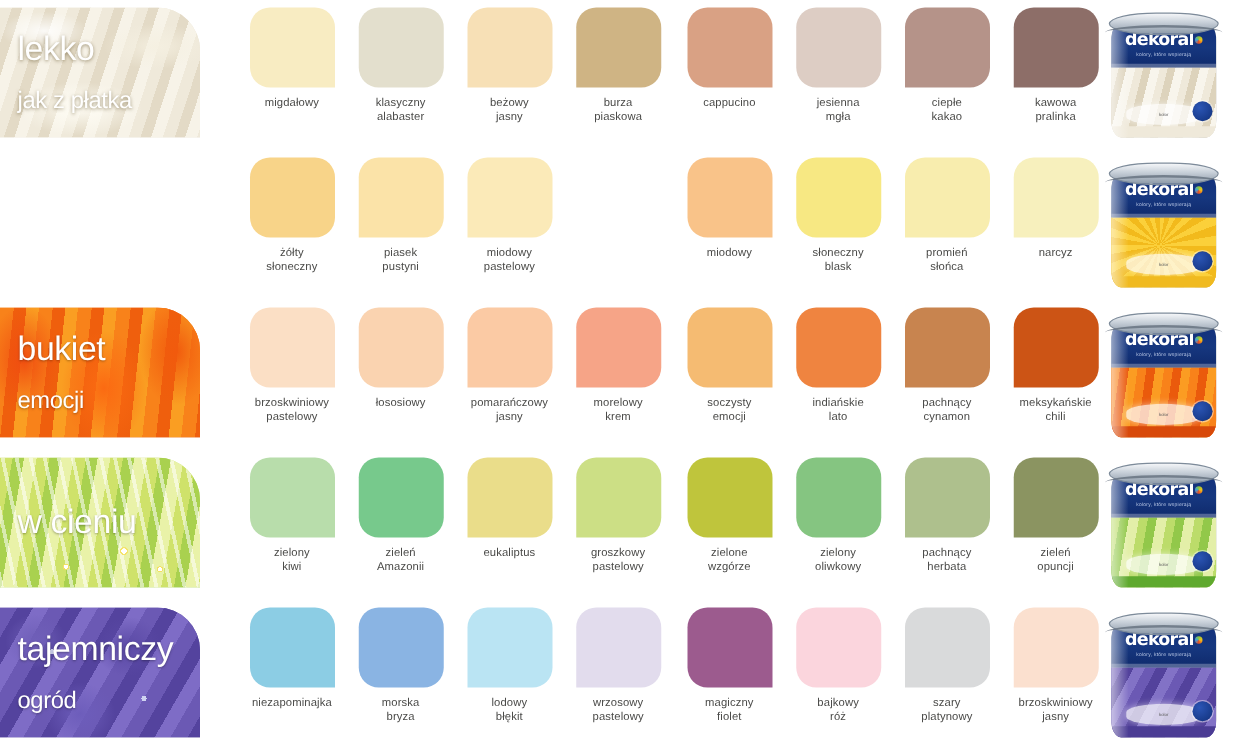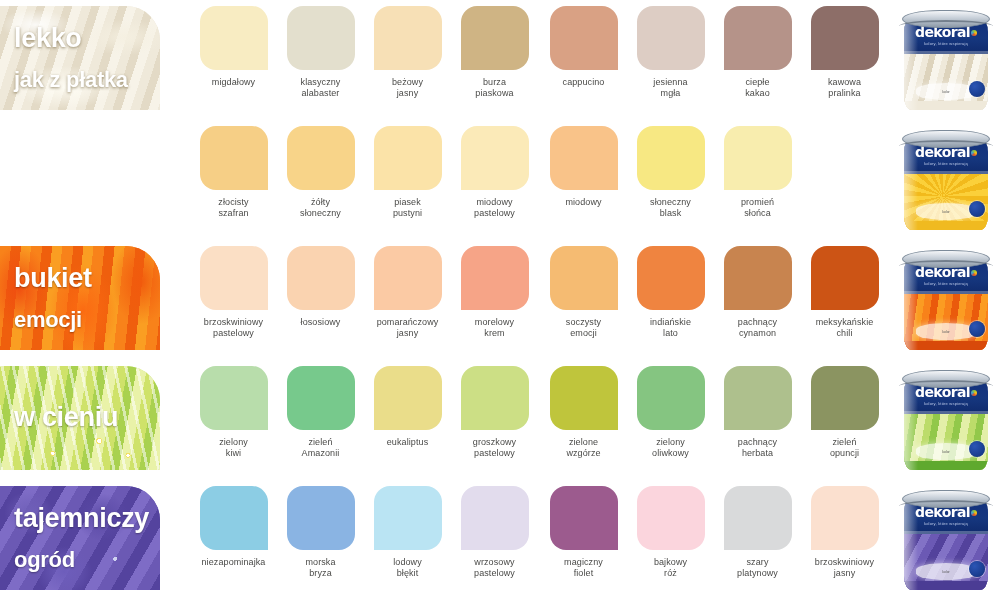--- a/index.html
+++ b/index.html
@@ -34,28 +34,28 @@
   }
   .banner .photo{
     position:absolute;
     inset:0;
     z-index:0;
   }
   .banner .ttl,.banner .sub{
     position:relative;
     z-index:2;
     color:#ffffff;
-    font-weight:bold;
+    font-weight:normal;
     line-height:1.02;
     letter-spacing:-0.3px;
     text-shadow:0 1px 2px rgba(0,0,0,.35);
     white-space:nowrap;
   }
   .banner .ttl{font-size:27px;}
-  .banner .sub{font-size:22px;margin-top:17px;}
+  .banner .sub{font-size:19px;margin-top:17px;}
 
   
   .ph1{
     background:
       radial-gradient(ellipse 50px 22px at 22% 18%, rgba(255,255,255,.85), rgba(255,255,255,0) 70%),
       radial-gradient(ellipse 60px 26px at 78% 30%, rgba(245,240,225,.9), rgba(245,240,225,0) 70%),
       radial-gradient(ellipse 70px 30px at 40% 78%, rgba(255,253,245,.9), rgba(255,253,245,0) 72%),
       repeating-linear-gradient(108deg,#efe9da 0 9px,#e3dac6 9px 17px,#f7f3e8 17px 26px),
       linear-gradient(160deg,#f3eee1,#ddd4be);
   }
@@ -136,21 +136,21 @@
     line-height:11px;
     color:#4a4a48;
     text-align:center;
     white-space:pre-line;
     letter-spacing:.1px;
   }
 
   
   .can{
     position:absolute;
-    right:8px;
+    right:23px;
     top:4px;
     width:92px;
     height:112px;
   }
   .can .body{
     position:absolute;
     left:4px; top:14px;
     width:84px; height:92px;
     border-radius:8px/14px;
     overflow:hidden;
@@ -333,25 +333,20 @@
           </div>
           <div class="shine"></div>
         </div>
         <div class="lid"></div>
         <div class="handle"></div>
       </div>
     </div>
     <div class="row">
       <div class="group g1">
         <div class="cell">
-          <div class="chip v0" style="background: rgb(246, 207, 134);"></div>
-          <div class="lbl">złocisty
-szafran</div>
-        </div>
-        <div class="cell">
           <div class="chip v1" style="background: rgb(248, 212, 137);"></div>
           <div class="lbl">żółty
 słoneczny</div>
         </div>
         <div class="cell">
           <div class="chip v2" style="background: rgb(251, 227, 168);"></div>
           <div class="lbl">piasek
 pustyni</div>
         </div>
         <div class="cell">
@@ -367,20 +362,24 @@
         </div>
         <div class="cell">
           <div class="chip v1" style="background: rgb(247, 232, 131);"></div>
           <div class="lbl">słoneczny
 blask</div>
         </div>
         <div class="cell">
           <div class="chip v2" style="background: rgb(248, 237, 174);"></div>
           <div class="lbl">promień
 słońca</div>
+        </div>
+        <div class="cell">
+          <div class="chip v3" style="background: rgb(247, 240, 189);"></div>
+          <div class="lbl">narcyz</div>
         </div>
       </div>
       <div class="can">
         <div class="body">
           <div class="scene sc2">
             <div class="plaque">
               <span>kolor</span>
             </div>
             <div class="footband"></div>
             <div class="seal"></div>

